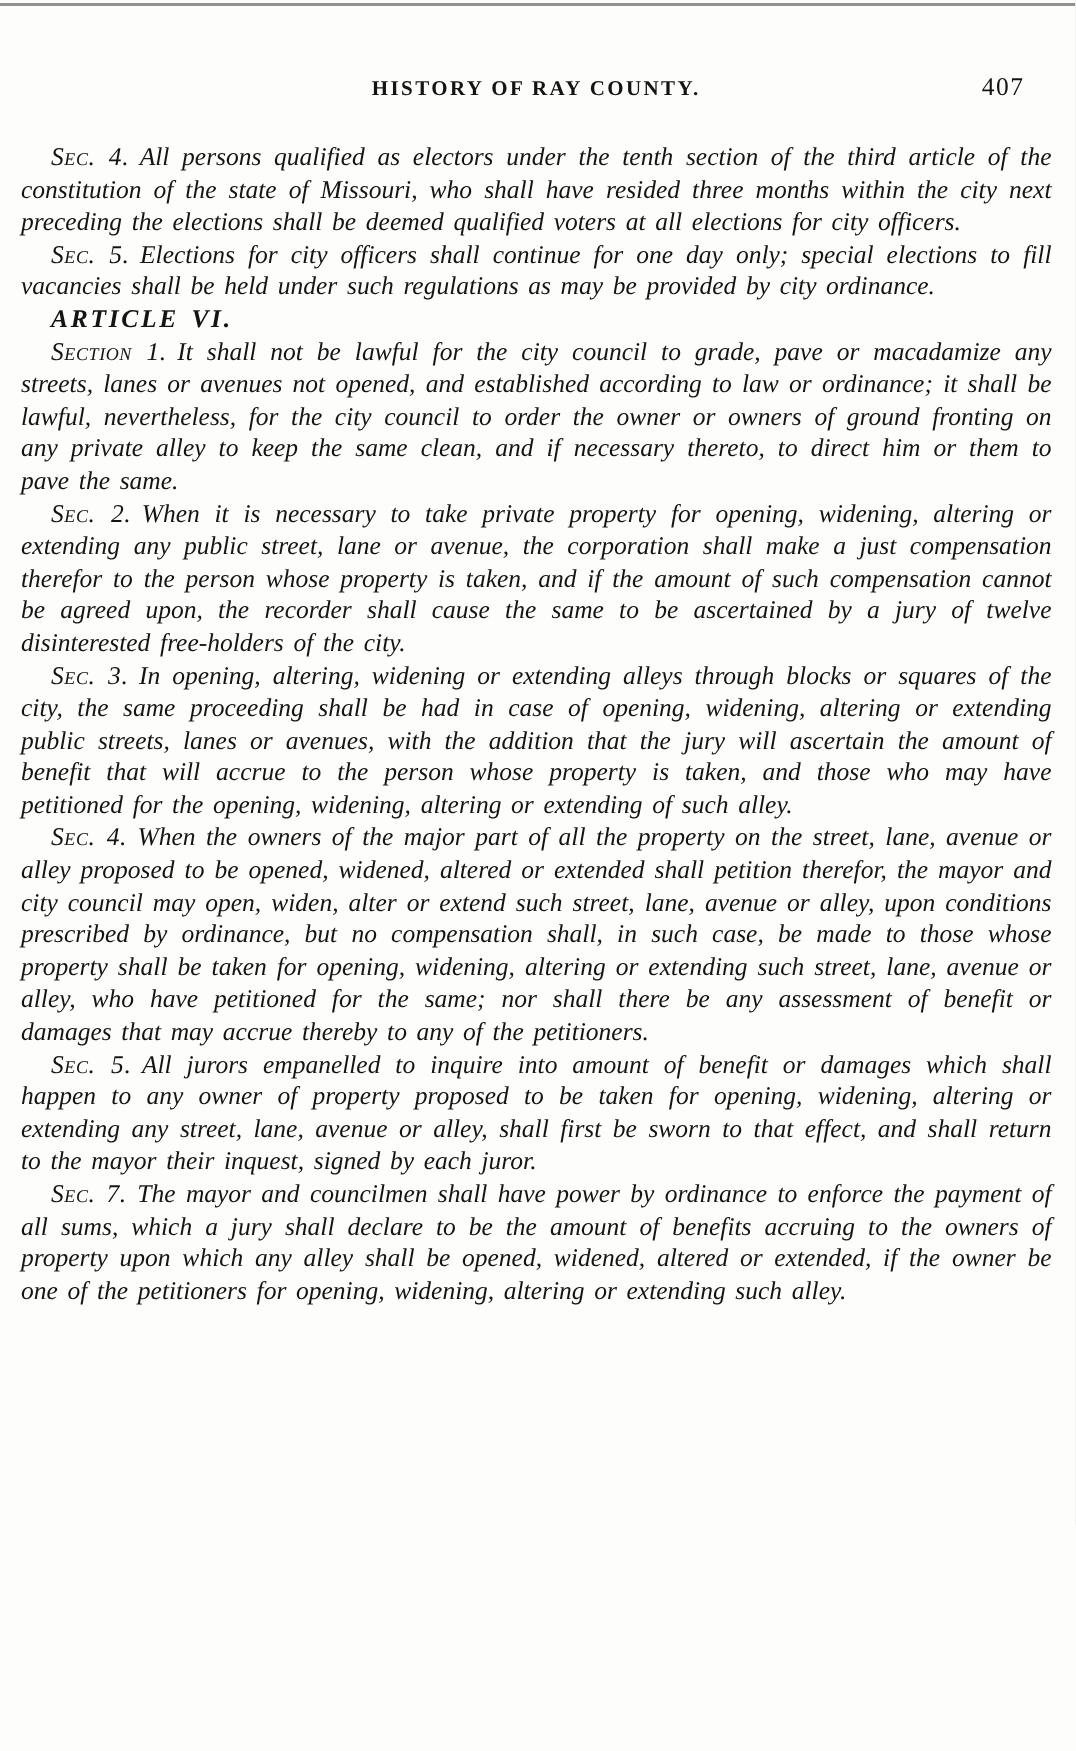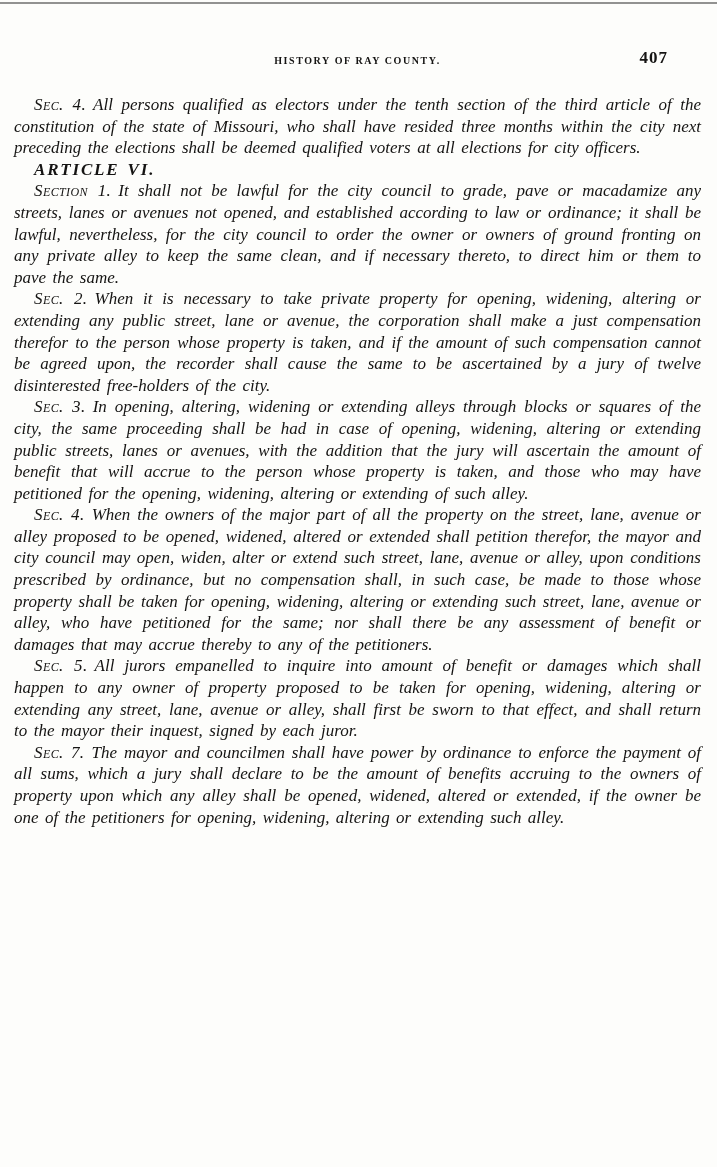--- a/index.html
+++ b/index.html
@@ -23,29 +23,29 @@
       opacity: .75;
     }
     .page-header {
       position: relative;
       text-align: center;
       margin-bottom: 24px;
       height: 20px;
     }
     .running-title {
       font-weight: bold;
-      font-size: 10px;
+      font-size: 14px;
       letter-spacing: 1.6px;
       white-space: nowrap;
     }
     .page-number {
       position: absolute;
-      right: 33px;
+      right: 18px;
       top: -2px;
-      font-weight: bold;
+      font-weight: normal;
       font-size: 17px;
       letter-spacing: 1px;
     }
     .body-text {
       font-size: 17px;
       line-height: 21.6px;
       text-align: justify;
       word-spacing: 2.2px;
       font-style: italic;
     }
@@ -75,20 +75,21 @@
 
   <div class="page-header">
     <span class="running-title">HISTORY OF RAY COUNTY.</span>
     <span class="page-number">407</span>
   </div>
 
   <div class="body-text">
 
     <p><span class="sec-label">Sec. 4.</span><span>All persons qualified as electors under the tenth section of the third article of the constitution of the state of Missouri, who shall have resided three months within the city next preceding the elections shall be deemed qualified voters at all elections for city officers.</span></p>
 
+    <p><span class="sec-label">Sec. 5.</span><span>Elections for city officers shall continue for one day only; special elections to fill vacancies shall be held under such regulations as may be provided by city ordinance.</span></p>
 
     <p class="article-heading">ARTICLE VI.</p>
 
     <p><span class="sec-label">Section 1.</span><span>It shall not be lawful for the city council to grade, pave or macadamize any streets, lanes or avenues not opened, and established according to law or ordinance; it shall be lawful, nevertheless, for the city council to order the owner or owners of ground fronting on any private alley to keep the same clean, and if necessary thereto, to direct him or them to pave the same.</span></p>
 
     <p><span class="sec-label">Sec. 2.</span><span>When it is necessary to take private property for opening, widening, altering or extending any public street, lane or avenue, the corporation shall make a just compensation therefor to the person whose property is taken, and if the amount of such compensation cannot be agreed upon, the recorder shall cause the same to be ascertained by a jury of twelve disinterested free-holders of the city.</span></p>
 
     <p><span class="sec-label">Sec. 3.</span><span>In opening, altering, widening or extending alleys through blocks or squares of the city, the same proceeding shall be had in case of opening, widening, altering or extending public streets, lanes or avenues, with the addition that the jury will ascertain the amount of benefit that will accrue to the person whose property is taken, and those who may have petitioned for the opening, widening, altering or extending of such alley.</span></p>
 
     <p><span class="sec-label">Sec. 4.</span><span>When the owners of the major part of all the property on the street, lane, avenue or alley proposed to be opened, widened, altered or extended shall petition therefor, the mayor and city council may open, widen, alter or extend such street, lane, avenue or alley, upon conditions prescribed by ordinance, but no compensation shall, in such case, be made to those whose property shall be taken for opening, widening, altering or extending such street, lane, avenue or alley, who have petitioned for the same; nor shall there be any assessment of benefit or damages that may accrue thereby to any of the petitioners.</span></p>

